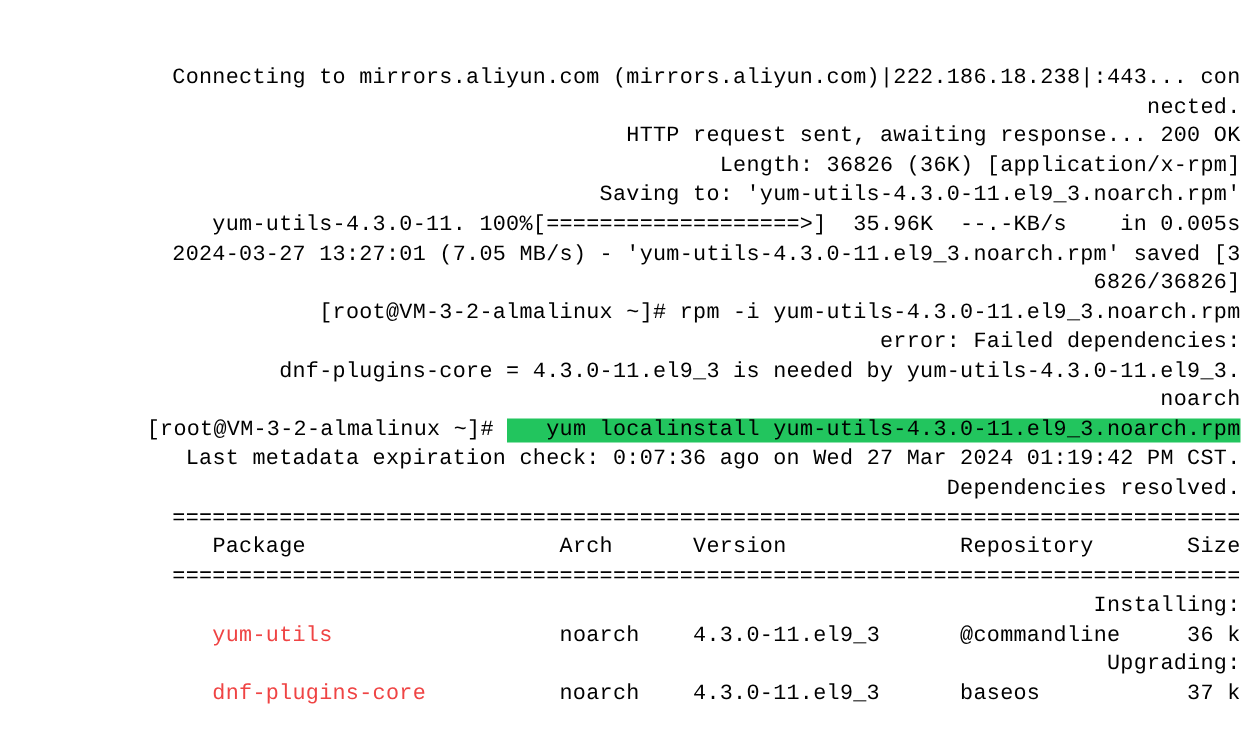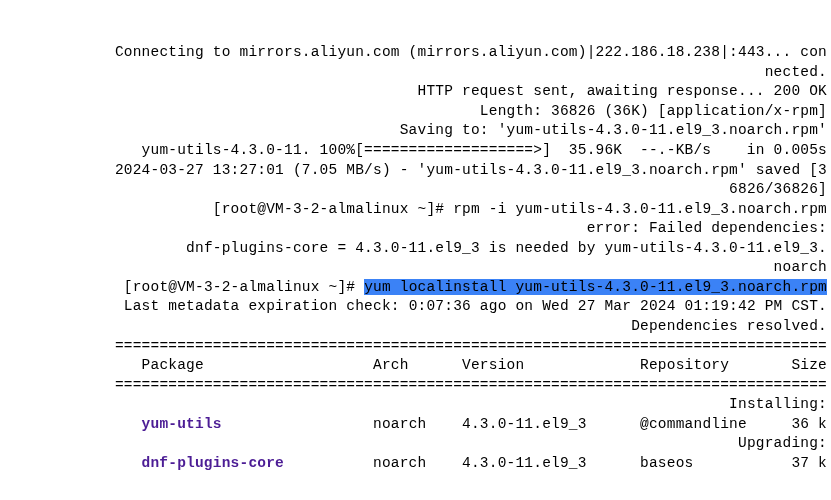--- a/index.html
+++ b/index.html
@@ -8,20 +8,20 @@
     font-family: "Menlo", "Monaco", "Courier New", monospace;
     font-size: 14.5px;
     line-height: 1.35;
     background: #ffffff;
     color: #000000;
     white-space: pre;
     overflow: hidden;
     letter-spacing: 0.2px;
   }
   .line { display: block; text-align: right; }
-  .highlight { background: #3b82f6; }
-  .green { color: #4c1d95; font-weight: bold; }
+  .highlight { background: #22c55e; padding-left: 26px; }
+  .green { color: #ef4444; font-weight: normal; }
 </style>
 </head>
 <body>
 
 <span class="line">Connecting to mirrors.aliyun.com (mirrors.aliyun.com)|222.186.18.238|:443... con</span><span class="line">nected.</span><span class="line">HTTP request sent, awaiting response... 200 OK</span><span class="line">Length: 36826 (36K) [application/x-rpm]</span><span class="line">Saving to: 'yum-utils-4.3.0-11.el9_3.noarch.rpm'</span><span class="line"></span><span class="line">yum-utils-4.3.0-11. 100%[===================&gt;]  35.96K  --.-KB/s    in 0.005s</span><span class="line"></span><span class="line">2024-03-27 13:27:01 (7.05 MB/s) - 'yum-utils-4.3.0-11.el9_3.noarch.rpm' saved [3</span><span class="line">6826/36826]</span><span class="line"></span><span class="line"><span>[root@VM-3-2-almalinux ~]# </span><span>rpm -i yum-utils-4.3.0-11.el9_3.noarch.rpm</span></span><span class="line">error: Failed dependencies:</span><span class="line">        dnf-plugins-core = 4.3.0-11.el9_3 is needed by yum-utils-4.3.0-11.el9_3.</span><span class="line">noarch</span><span class="line"><span>[root@VM-3-2-almalinux ~]# </span><span class="highlight">yum localinstall yum-utils-4.3.0-11.el9_3.noarch.rpm</span></span><span class="line">Last metadata expiration check: 0:07:36 ago on Wed 27 Mar 2024 01:19:42 PM CST.</span><span class="line">Dependencies resolved.</span><span class="line">================================================================================</span><span class="line"> Package                   Arch      Version             Repository       Size</span><span class="line">================================================================================</span><span class="line">Installing:</span><span class="line"><span> </span><span class="green">yum-utils</span><span>                 noarch    4.3.0-11.el9_3      @commandline     36 k</span></span><span class="line">Upgrading:</span><span class="line"><span> </span><span class="green">dnf-plugins-core</span><span>          noarch    4.3.0-11.el9_3      baseos           37 k</span></span>
 
 
 </body></html>

